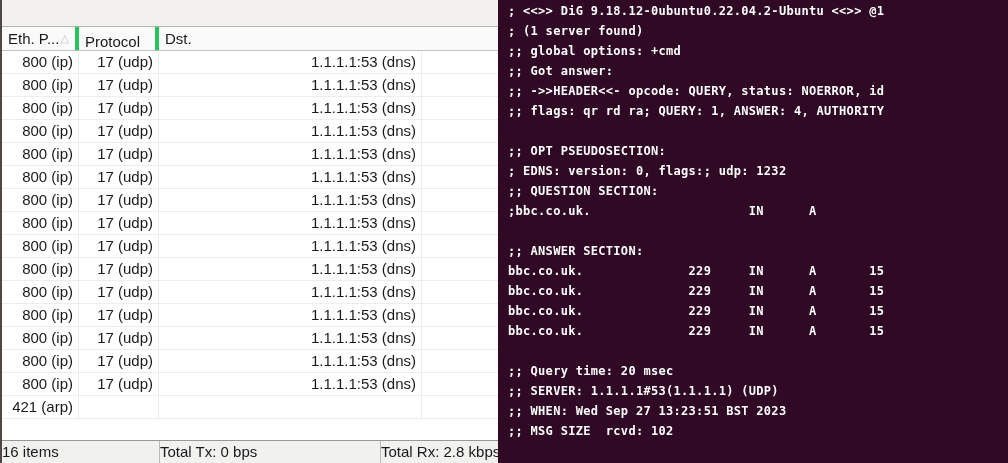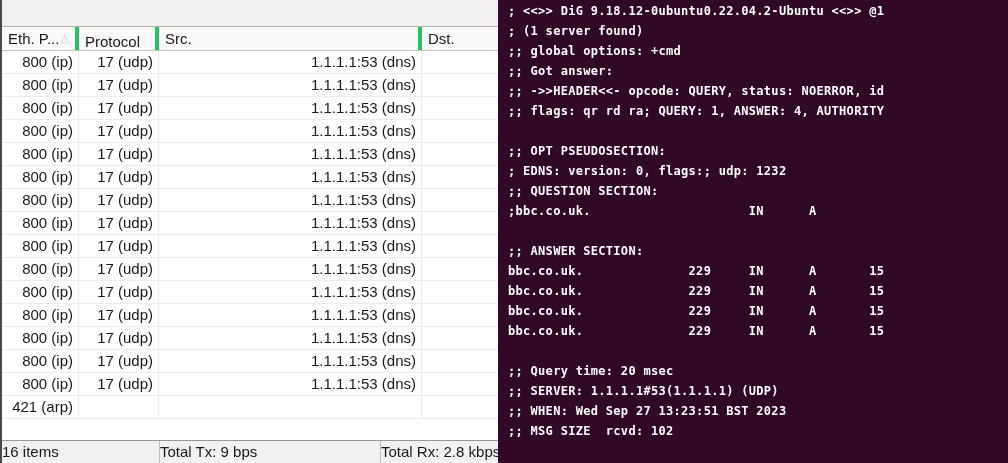--- a/index.html
+++ b/index.html
@@ -115,23 +115,20 @@
   <div class="left-window">
     <div class="toolbar-strip"></div>
     <div class="grid-header" id="grid-header">
         <div class="hcell c0">
           <span>Eth. P...</span>
           <span class="sort">△</span>
         </div>
         <div class="hcell c1">
           <span>Protocol</span>
         </div>
-        <div class="hcell c2">
-          <span>Src.</span>
-        </div>
         <div class="hcell c3">
           <span>Dst.</span>
         </div>
       </div>
     <div class="grid-body" id="grid-body">
         <div class="trow">
           <div class="cell c0">800 (ip)</div>
           <div class="cell c1">17 (udp)</div>
           <div class="cell c2">1.1.1.1:53 (dns)</div>
           <div class="cell c3">81.105.195.</div>
@@ -222,20 +219,20 @@
         </div>
         <div class="trow">
           <div class="cell c0">421 (arp)</div>
           <div class="cell c1"></div>
           <div class="cell c2"></div>
           <div class="cell c3"></div>
         </div>
       </div>
     <div class="status-bar">
       <div class="status-cell s1">16 items</div>
-      <div class="status-cell s2">Total Tx: 9 bps</div>
+      <div class="status-cell s2">Total Tx: 0 bps</div>
       <div class="status-cell s3">Total Rx: 2.8 kbps</div>
     </div>
   </div>
 
   <div class="terminal" id="terminal" style="background: rgb(48, 10, 36); color: rgb(255, 255, 255);"><div class="tline">; &lt;&lt;&gt;&gt; DiG 9.18.12-0ubuntu0.22.04.2-Ubuntu &lt;&lt;&gt;&gt; @1</div><div class="tline">; (1 server found)</div><div class="tline">;; global options: +cmd</div><div class="tline">;; Got answer:</div><div class="tline">;; -&gt;&gt;HEADER&lt;&lt;- opcode: QUERY, status: NOERROR, id</div><div class="tline">;; flags: qr rd ra; QUERY: 1, ANSWER: 4, AUTHORITY</div><div class="tline"></div><div class="tline">;; OPT PSEUDOSECTION:</div><div class="tline">; EDNS: version: 0, flags:; udp: 1232</div><div class="tline">;; QUESTION SECTION:</div><div class="tline">;bbc.co.uk.                     IN      A</div><div class="tline"></div><div class="tline">;; ANSWER SECTION:</div><div class="tline">bbc.co.uk.              229     IN      A       15</div><div class="tline">bbc.co.uk.              229     IN      A       15</div><div class="tline">bbc.co.uk.              229     IN      A       15</div><div class="tline">bbc.co.uk.              229     IN      A       15</div><div class="tline"></div><div class="tline">;; Query time: 20 msec</div><div class="tline">;; SERVER: 1.1.1.1#53(1.1.1.1) (UDP)</div><div class="tline">;; WHEN: Wed Sep 27 13:23:51 BST 2023</div><div class="tline">;; MSG SIZE  rcvd: 102</div><div class="tline"></div><div class="tline prompt-line"><span class="p-user" style="color: rgb(38, 162, 105);">user@vm</span><span class="p-symbol"> $</span></div></div>
 
 </div>
 
 </body></html>

